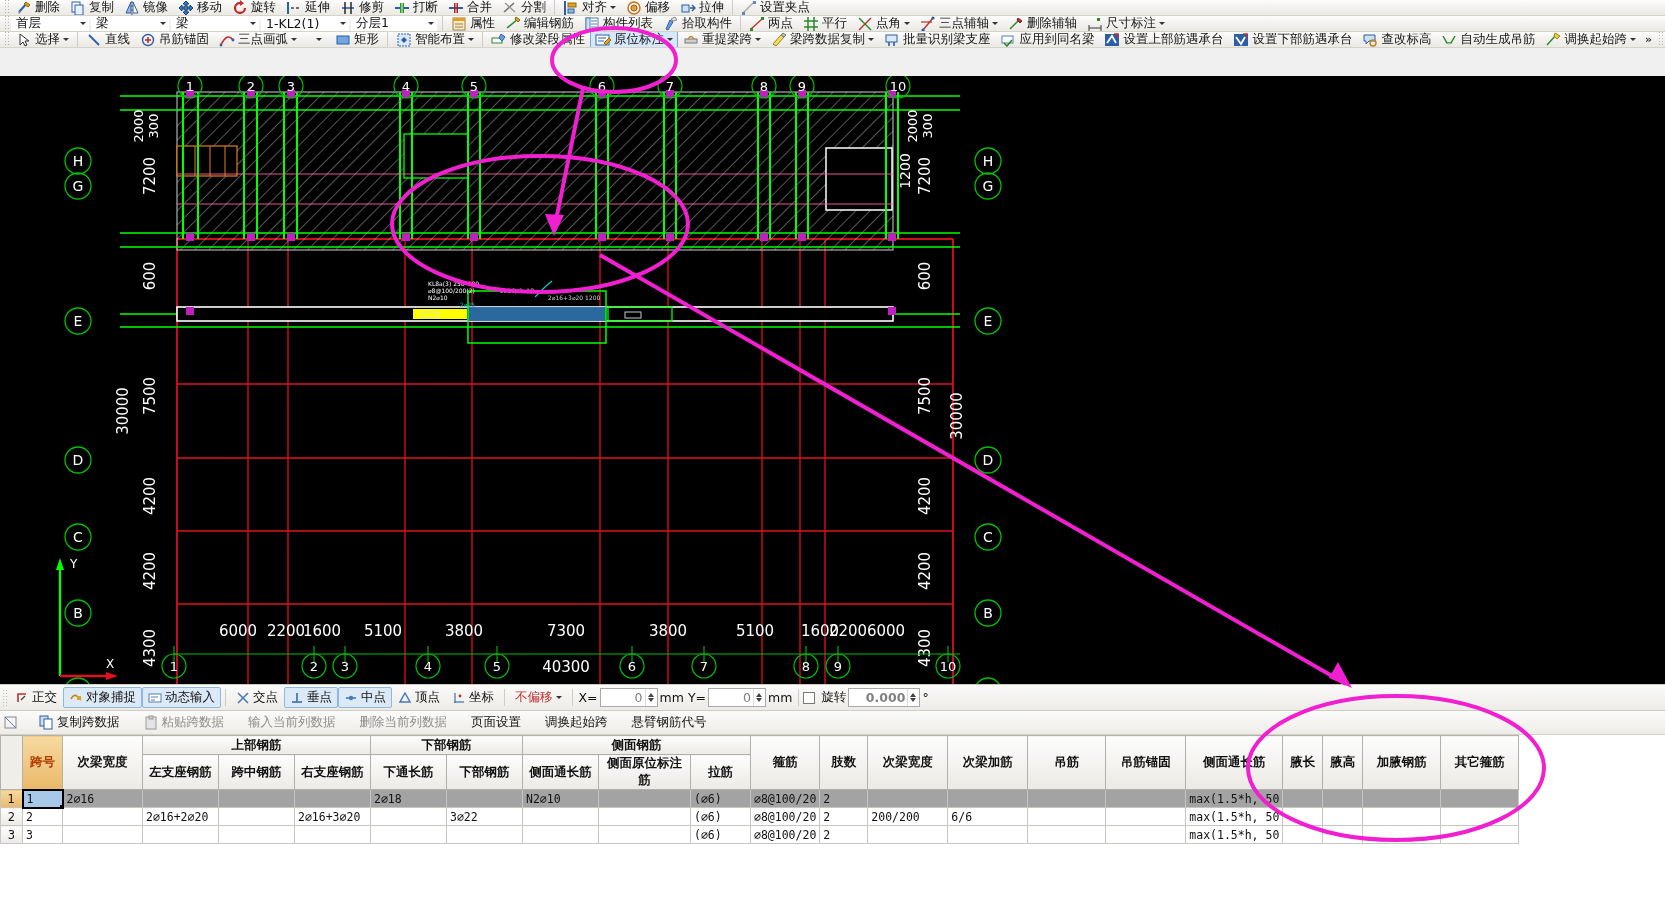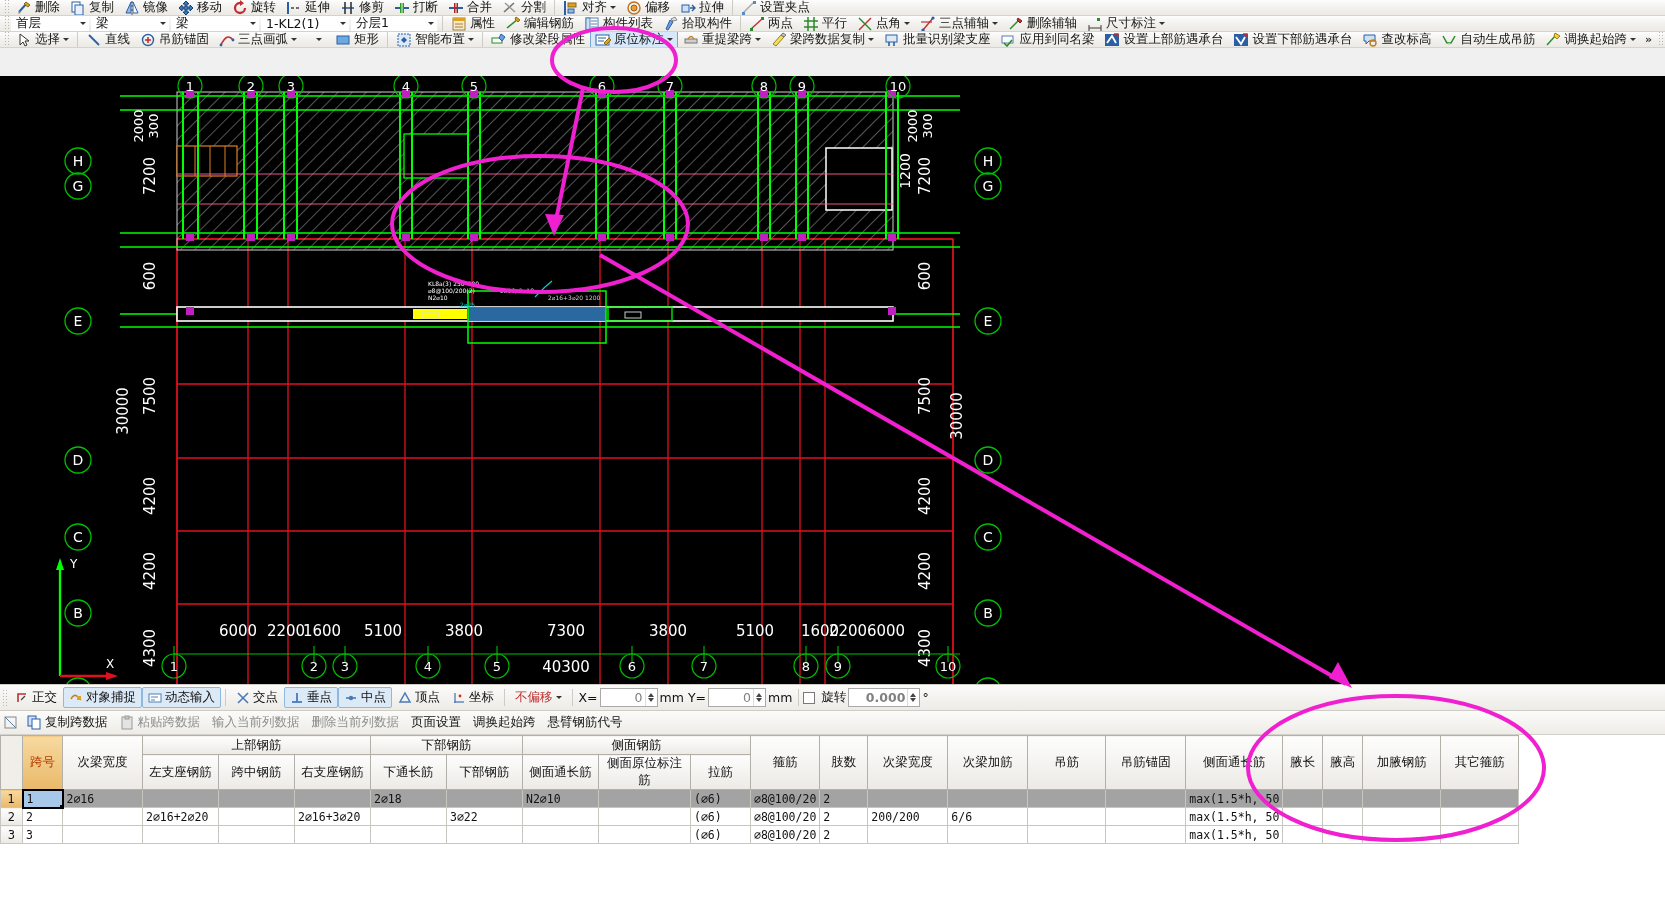--- a/index.html
+++ b/index.html
@@ -113,20 +113,21 @@
     display: inline-block; margin-right: 4px;
   }
 
   
   #tbl-toolbar {
     position: absolute; left: 0; top: 711px; width: 1665px; height: 24px;
     display: flex; align-items: center;
     background: linear-gradient(to bottom, #fbfbfa, #eeece7);
     border-bottom: 1px solid #d4d1ca;
     padding-left: 4px;
+    gap: 12px;
   }
   .tt-item {
     display:inline-flex; align-items:center; height:20px; padding: 0 6px;
     font-size: 12.5px; color:#111; cursor: default;
   }
   .tt-item.dim { color: #8d8d8d; }
 
   
   #grid-area {
     position: absolute; left: 0; top: 735px; width: 1665px; height: 166px;
@@ -134,21 +135,21 @@
   }
   table.grid {
     border-collapse: collapse;
     font-size: 12.5px;
     font-family: "DejaVu Sans", sans-serif;
     table-layout: fixed;
   }
   table.grid th {
     background: linear-gradient(to bottom,#fdfdfd,#eceae5);
     border: 1px solid #b3b0a9;
-    font-weight: normal;
+    font-weight: bold;
     color: #111;
     height: 19px;
     padding: 0 2px;
     text-align: center;
   }
   table.grid th.kuahao {
     background: linear-gradient(to bottom,#f7d9a0,#eab96a);
     color: #b03a00;
   }
   table.grid td {

